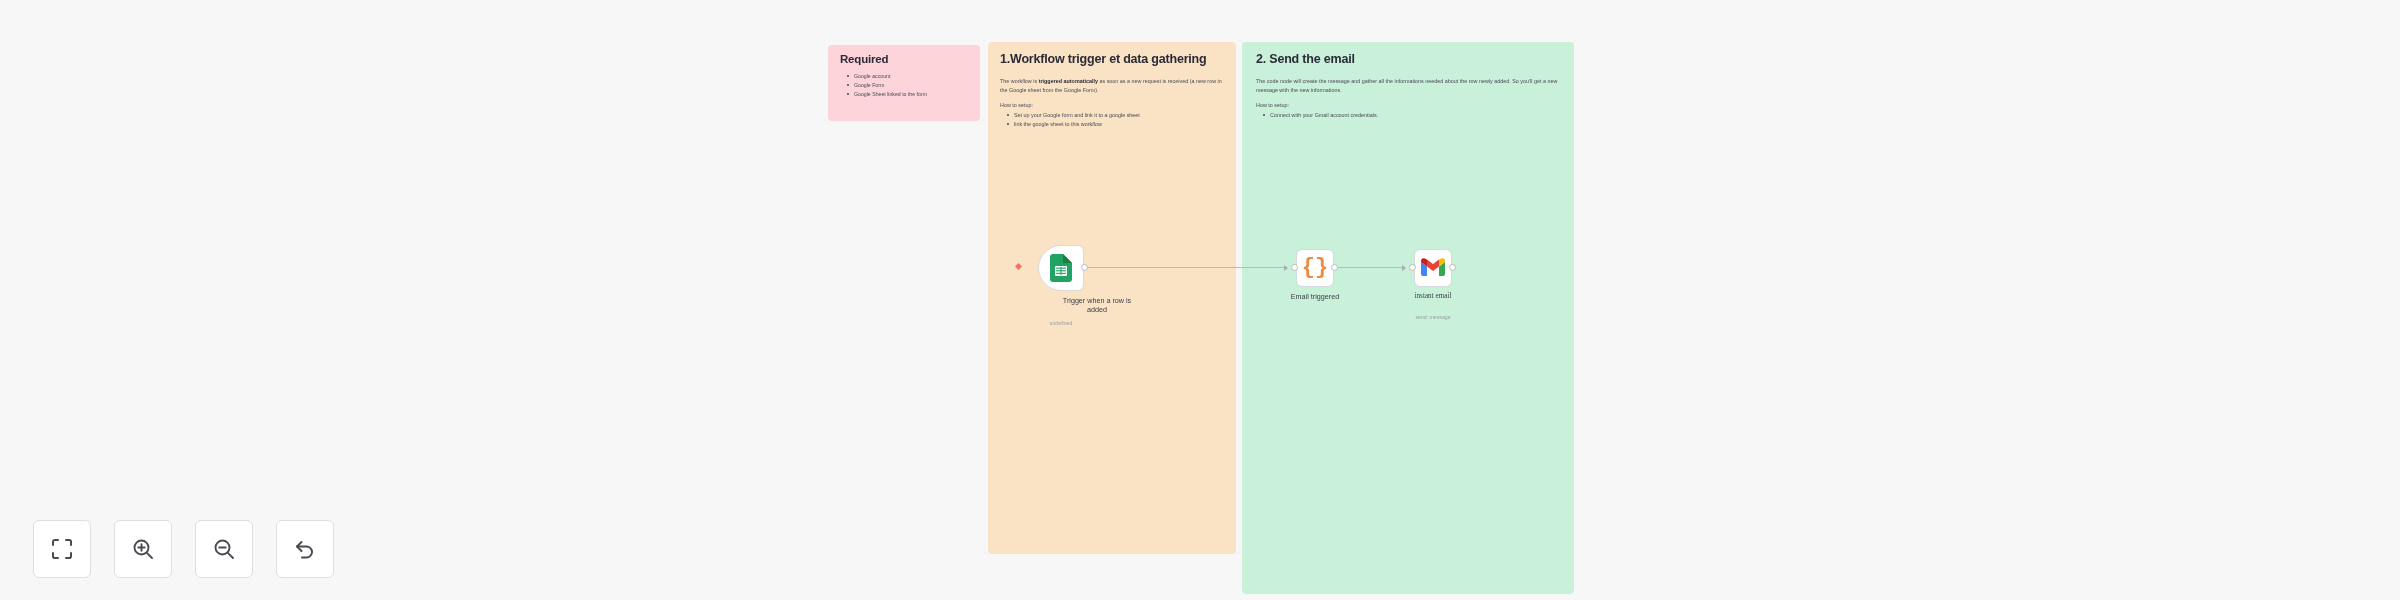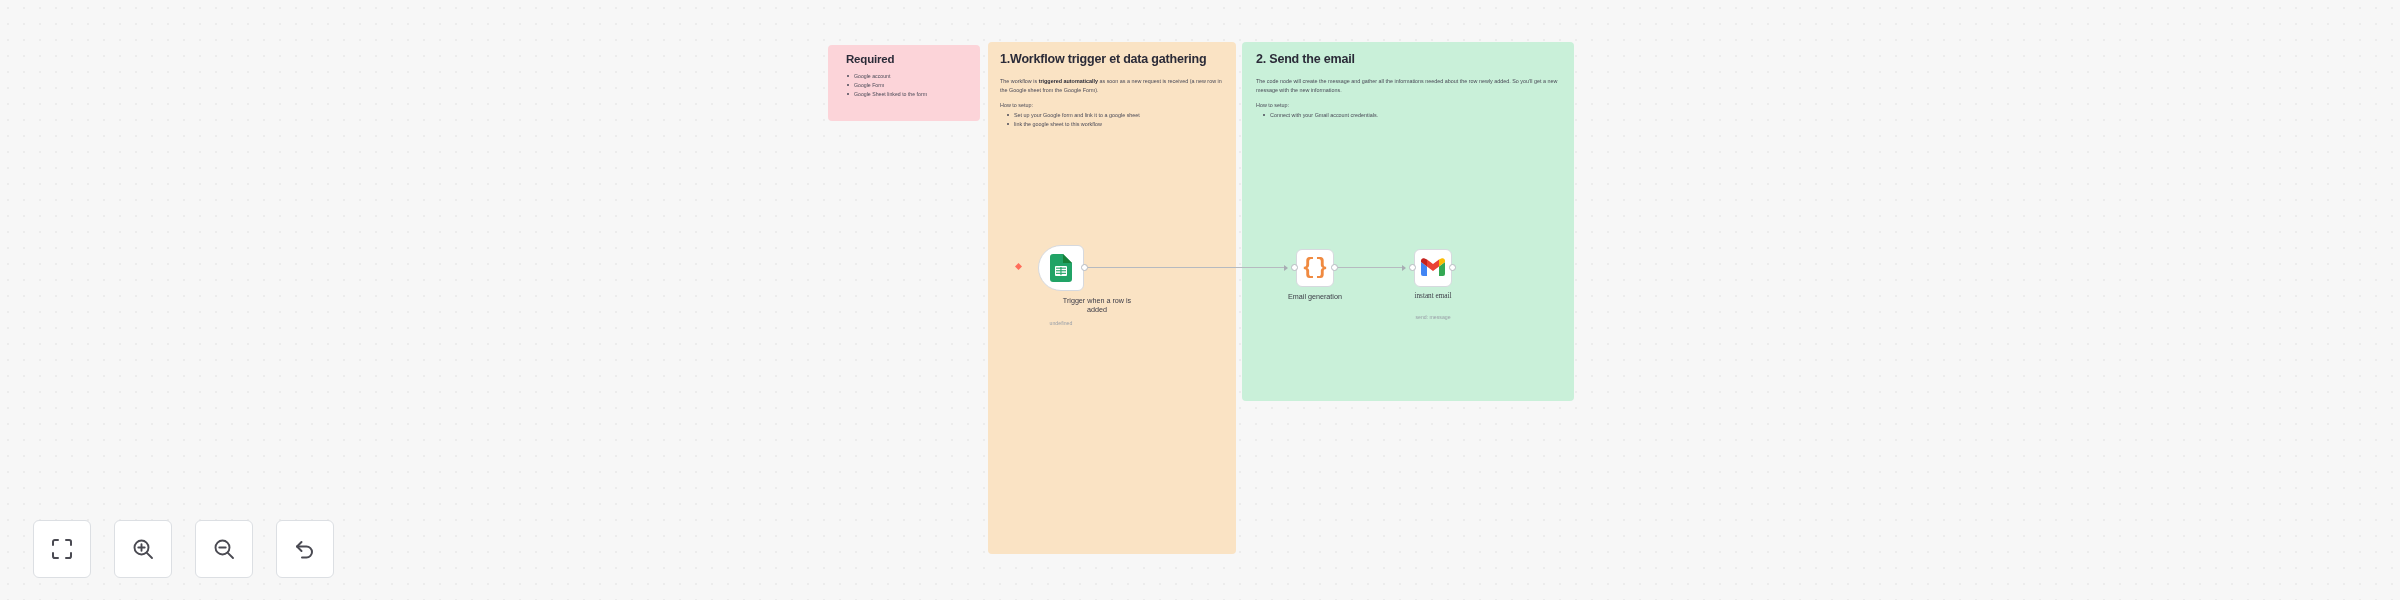--- a/index.html
+++ b/index.html
@@ -44,33 +44,33 @@
     top: 42px;
     width: 248px;
     height: 512px;
     background: #fae3c4;
     padding: 10px 12px 12px 12px;
   }
   .sticky-green {
     left: 1242px;
     top: 42px;
     width: 332px;
-    height: 359px;
+    height: 552px;
     background: #c9f0d9;
     padding: 10px 14px 8px 14px;
   }
 
   .sticky-title {
     font-weight: bold;
     color: #2b2b38;
     letter-spacing: -0.2px;
   }
   .sticky-required .sticky-title {
     font-size: 11.5px;
-    margin: 0 0 7px 6px;
+    margin: 0 0 7px 0;
   }
   .sticky-orange .sticky-title,
   .sticky-green .sticky-title {
     font-size: 12.5px;
     line-height: 1.22;
     margin: 0 0 10px 0;
   }
 
   .sticky-body {
     font-size: 5.4px;
@@ -299,21 +299,21 @@
     </span>
   </div>
   <div class="node-label label-trigger">Trigger when a row is
 added</div>
   <div class="node-sub sub-trigger">undefined</div>
   <div class="port port-out-trigger"></div>
 
   <div class="node node-code">
     <span class="code-braces">{}</span>
   </div>
-  <div class="node-label label-code">Email generation</div>
+  <div class="node-label label-code">Email triggered</div>
   <div class="port port-in-code"></div>
   <div class="port port-out-code"></div>
 
   <div class="node node-gmail">
     <span>
       <svg width="24" height="19" viewBox="0 0 24 19">
         <path d="M2 19h4V9.5L0 5v12a2 2 0 0 0 2 2z" fill="#4285f4"></path>
         <path d="M18 19h4a2 2 0 0 0 2-2V5l-6 4.5V19z" fill="#34a853"></path>
         <path d="M18 2.5V9.5L24 5V3.5c0-1.9-2.2-3-3.7-1.9L18 2.5z" fill="#fbbc04"></path>
         <path d="M6 19V9.5L12 14l6-4.5V19H6z" fill="#ffffff"></path>

